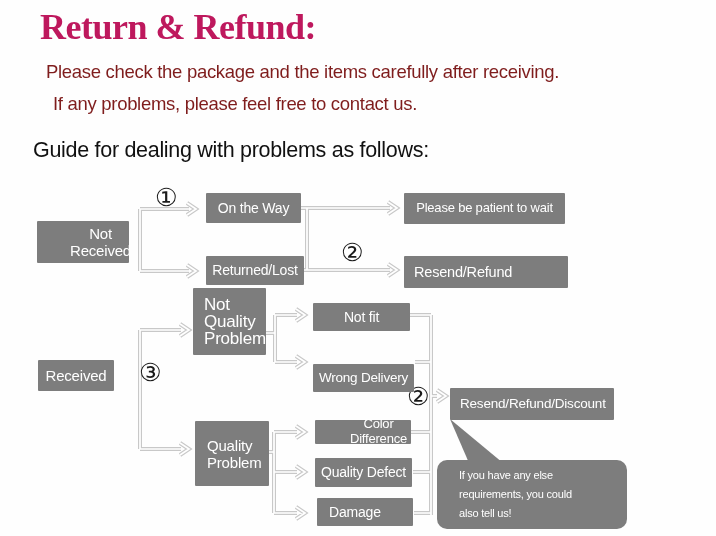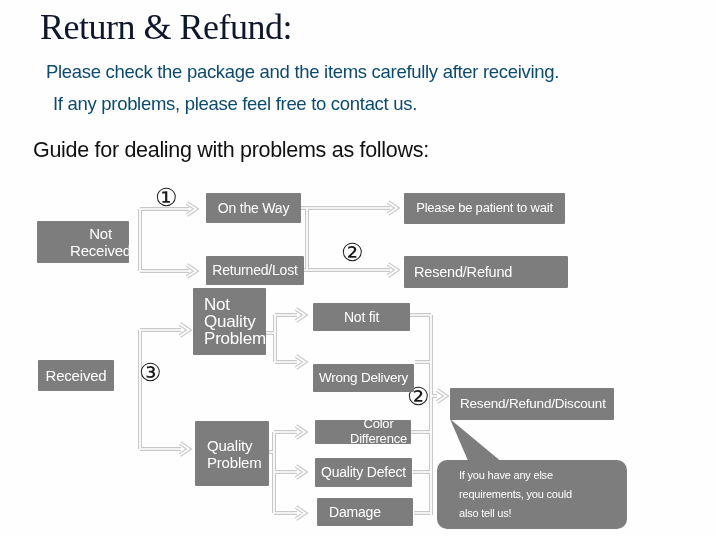--- a/index.html
+++ b/index.html
@@ -9,26 +9,26 @@
     background:#fefefe;
     overflow:hidden;
     font-family:"Liberation Sans", sans-serif;
     color:#1a1a1a;
   }
   .abs{position:absolute;margin:0;}
   
   .title{
     left:40px;top:6px;
     font-family:"Liberation Serif", serif;
-    font-weight:normal;
+    font-weight:bold;
     font-size:36px;
     letter-spacing:-0.5px;
-    color:#0f172a;
+    color:#be185d;
   }
-  .sub{font-size:18.5px;letter-spacing:-0.3px;color:#0c4a6e;}
+  .sub{font-size:18.5px;letter-spacing:-0.3px;color:#7f1d1d;}
   .sub1{left:46px;top:61px;}
   .sub2{left:53px;top:93px;}
   .guide{left:33px;top:138px;font-size:21.5px;letter-spacing:-0.3px;font-weight:normal;color:#111;}
   
   svg.wires{left:0;top:0;width:716px;height:536px;}
   .wire-outer{fill:none;stroke:#c8c8c8;stroke-width:4;stroke-linecap:butt;stroke-linejoin:miter;}
   .wire-inner{fill:none;stroke:#ffffff;stroke-width:1.7;stroke-linecap:butt;stroke-linejoin:miter;}
   
   .node{
     position:absolute;

